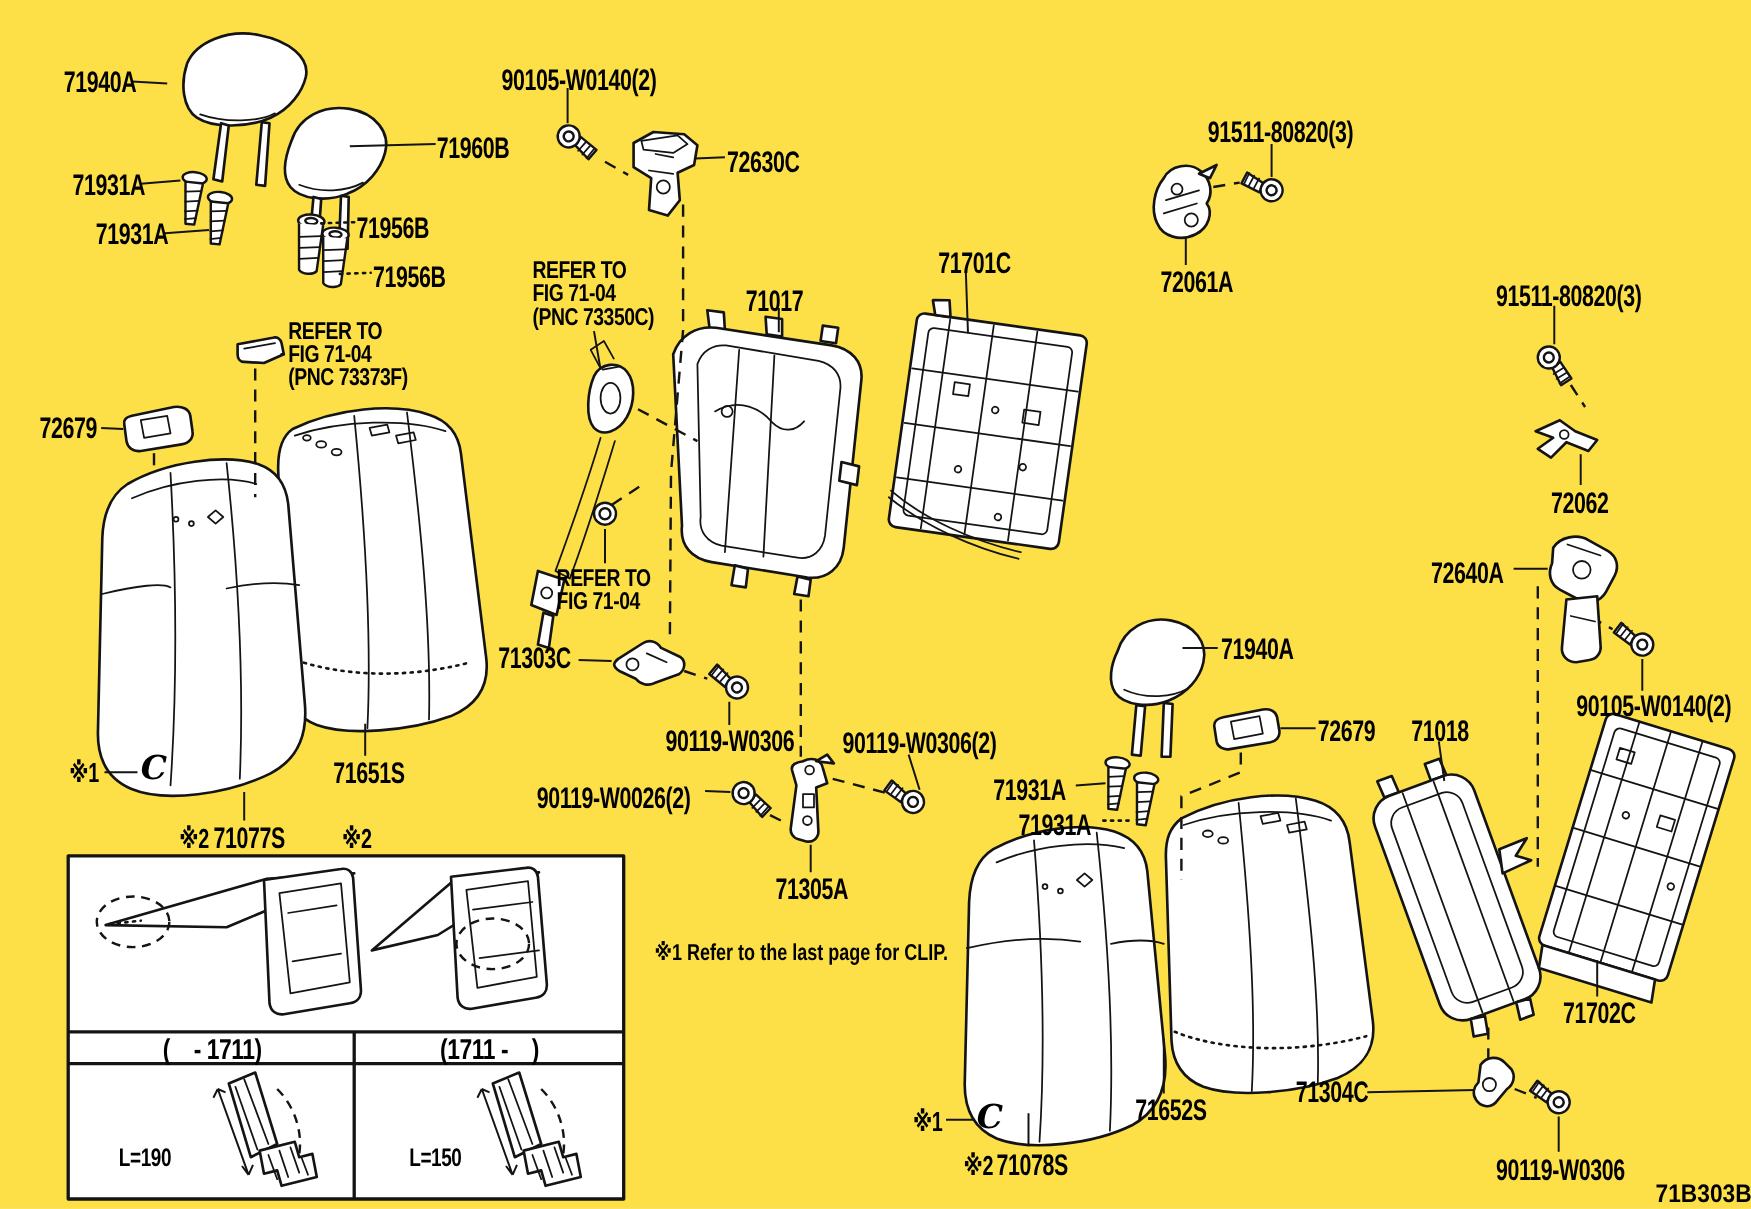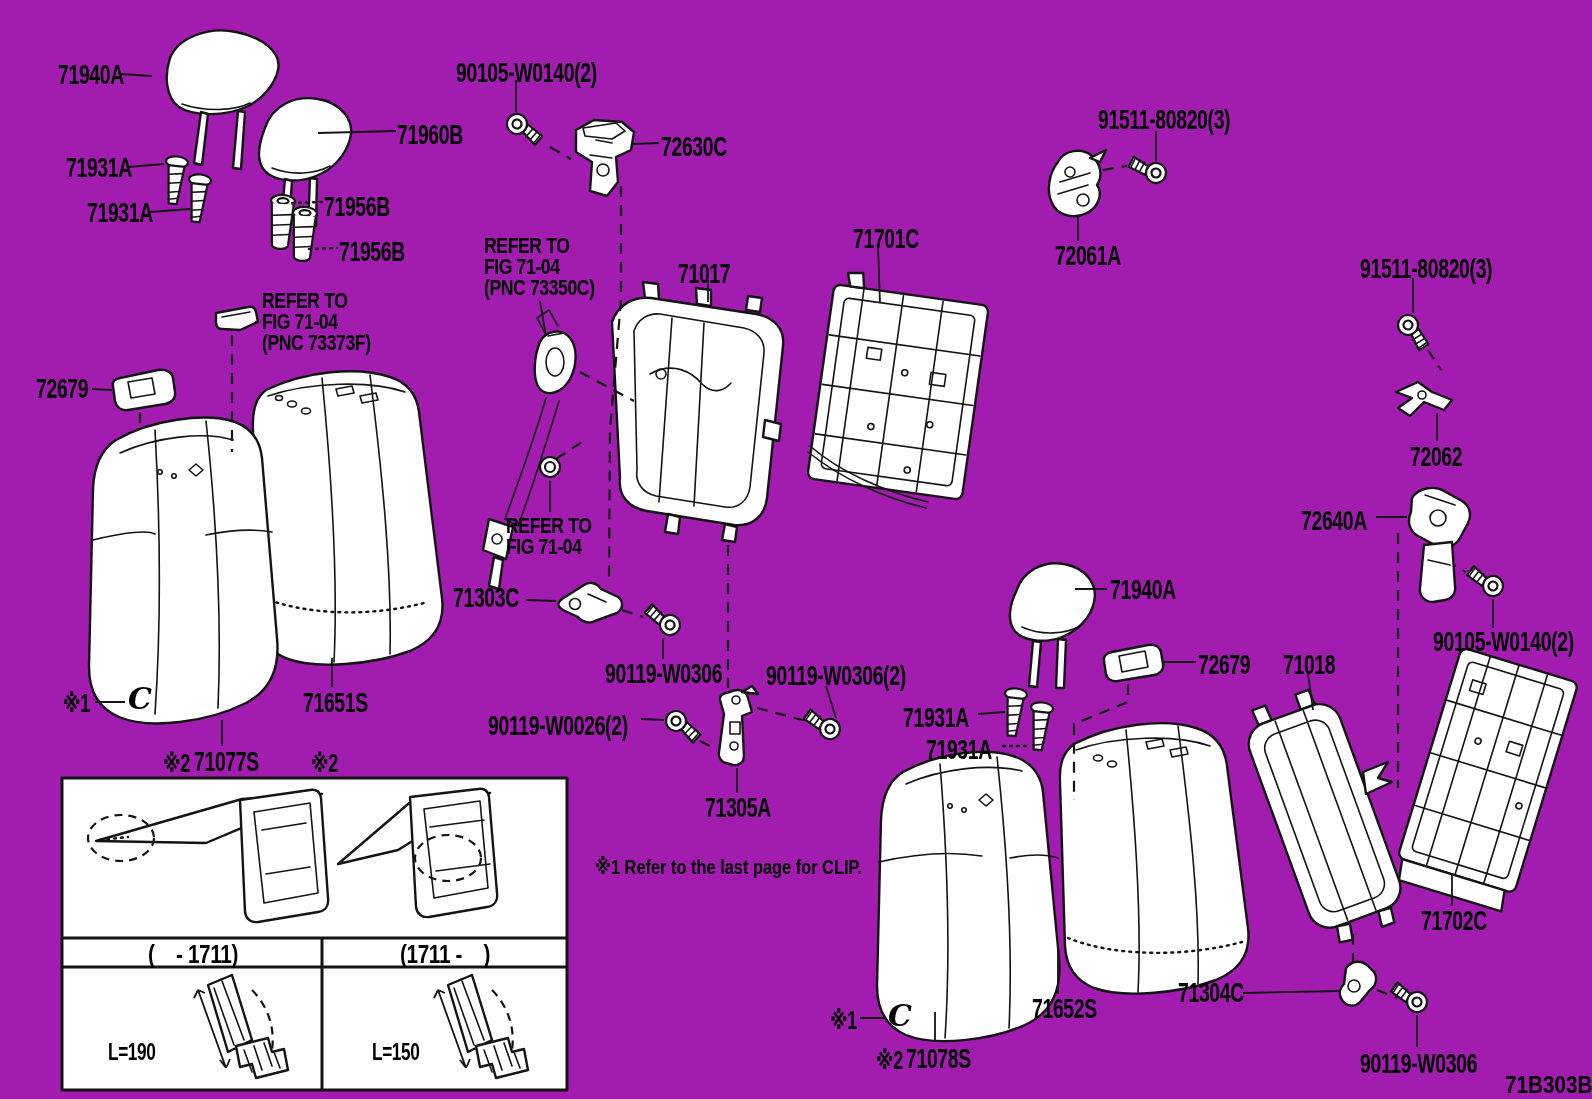--- a/index.html
+++ b/index.html
@@ -1,16 +1,16 @@
 <!DOCTYPE html>
 <html><head>
 <meta charset="utf-8">
 <style>
   html,body{margin:0;padding:0;background:#fff;}
-  .stage{position:relative;width:1592px;height:1099px;background:#a21caf;overflow:hidden;
+  .stage{position:relative;width:1592px;height:1099px;background:#fde047;overflow:hidden;
          font-family:"Liberation Sans","DejaVu Sans",sans-serif;}
   .stage svg{position:absolute;left:0;top:0;}
   .lbl{position:absolute;font-weight:700;font-size:27px;line-height:1;color:#000;
        letter-spacing:-0.5px;transform:scaleX(.72);transform-origin:0 0;white-space:pre;}
   .refer{font-size:22px;line-height:21px;transform:scaleX(.8);white-space:pre-line;}
   .note{font-size:21px;letter-spacing:0;transform:scaleX(.78);}
   .mark{font-size:25px;}
   .ital{font-family:"DejaVu Serif",serif;font-style:italic;font-weight:700;font-size:30px;
         letter-spacing:0;transform:none;}
   .code{font-size:23px;letter-spacing:0;transform:scaleX(.9);}

